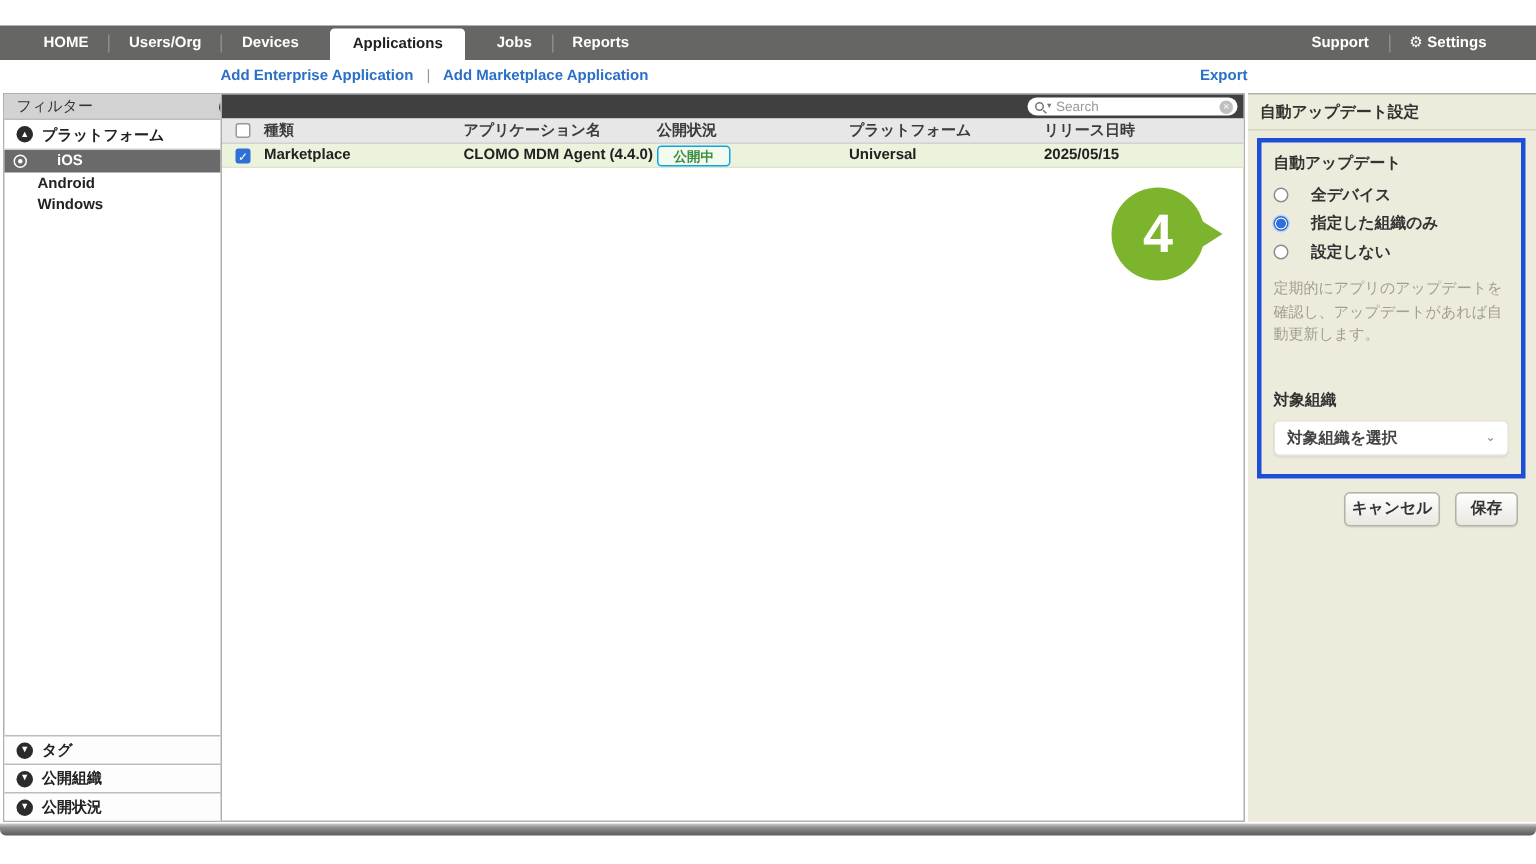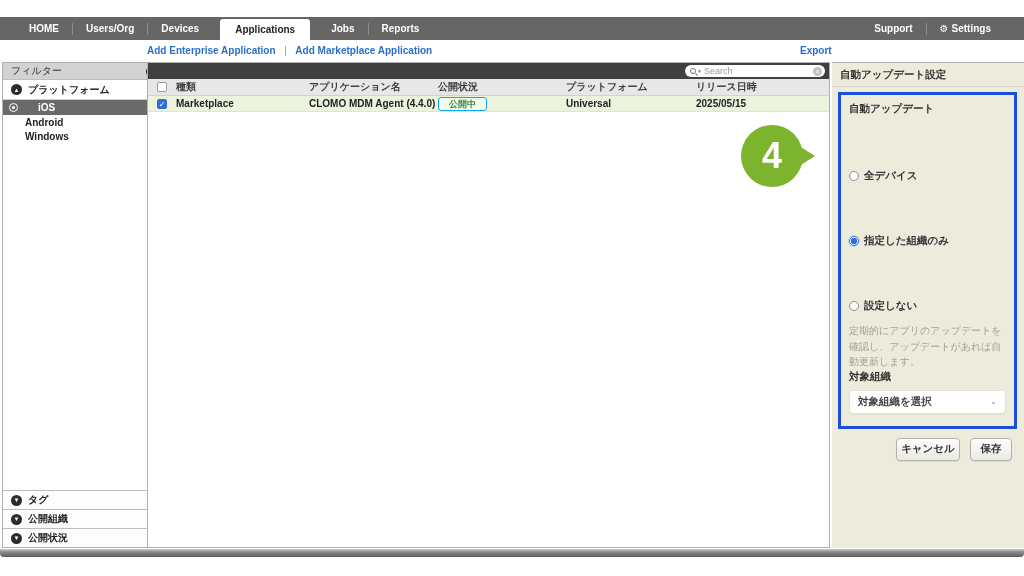--- a/index.html
+++ b/index.html
@@ -60,26 +60,26 @@
   .cb { width:10px; height:10px; border:1px solid #9a9a9a; border-radius:2px; background:#fff; }
   .cb.checked { background:#2f6fd6; border-color:#2f6fd6; color:#fff; font-size:8px; line-height:10px; text-align:center; }
   .status-badge { display:inline-block; border:1px solid #0ea5e9; color:#3e8e41; background:#f3faee; font-size:9px; font-weight:bold; padding:0 10px; border-radius:3px; line-height:12px; }
 
   
   .panel { position:absolute; left:832px; top:62px; width:192px; height:486px; background:#edecdc; border-top:1px solid #b0b0b0; }
   .panel-header { padding:5px 8px 4px; font-size:10.5px; font-weight:bold; color:#333; border-bottom:1px solid #d6d4c2; }
   .green-box { margin:5px 7px 0 6px; border:3px solid #1d4ed8; padding:7px 8px 12px; }
   .field-label { font-size:10.5px; font-weight:bold; color:#333; }
   .radio-group { margin-top:7px; display:flex; flex-direction:column; gap:5px; }
-  .radio-row { display:flex; align-items:center; gap:5px; cursor:pointer;margin-top:46px; }
+  .radio-row { display:flex; align-items:center; gap:15px; cursor:pointer; }
   .radio { width:10px; height:10px; border-radius:50%; border:1px solid #8b8b8b; background:#fff; flex:none; }
   .radio.selected { border:1px solid #2f6fd6; background:radial-gradient(circle at 50% 50%, #2f6fd6 0 3px, #fff 3.5px); box-shadow:0 0 0 1px #bcd4f5; }
   .radio-label { font-size:10.5px; font-weight:bold; color:#333; }
   .help-text { margin-top:10px; font-size:10px; color:#a29f8c; line-height:1.55; }
-  .target-label { margin-top:0; font-size:10.5px; font-weight:bold; color:#333; }
+  .target-label { margin-top:28px; font-size:10.5px; font-weight:bold; color:#333; }
   .dropdown { margin-top:6px; height:24px; background:#fff; border:1px solid #e3e2d4; border-radius:4px; display:flex; align-items:center; padding:0 8px; cursor:pointer; box-shadow:0 1px 1px rgba(0,0,0,0.06); }
   .dropdown-value { flex:1; font-size:10.5px; font-weight:bold; color:#444; }
   .chevron { font-size:8px; color:#888; }
   .panel-buttons { display:flex; justify-content:flex-end; gap:10px; margin:9px 12px 0 0; }
   .btn { height:23px; background:linear-gradient(#fefefe,#e9e8e2); border:1px solid #b4b2a4; border-radius:4px; font-size:10.5px; font-weight:bold; color:#333; cursor:pointer; font-family:inherit; box-shadow:0 1px 1px rgba(0,0,0,0.08); }
   .btn-cancel { width:64px; }
   .btn-save { width:42px; }
 
   
   .callout { position:absolute; left:741px; top:125px; width:62px; height:62px; background:#7cb42e; border-radius:50%; color:#fff; font-size:36px; font-weight:bold; display:flex; align-items:center; justify-content:center; z-index:5; }

